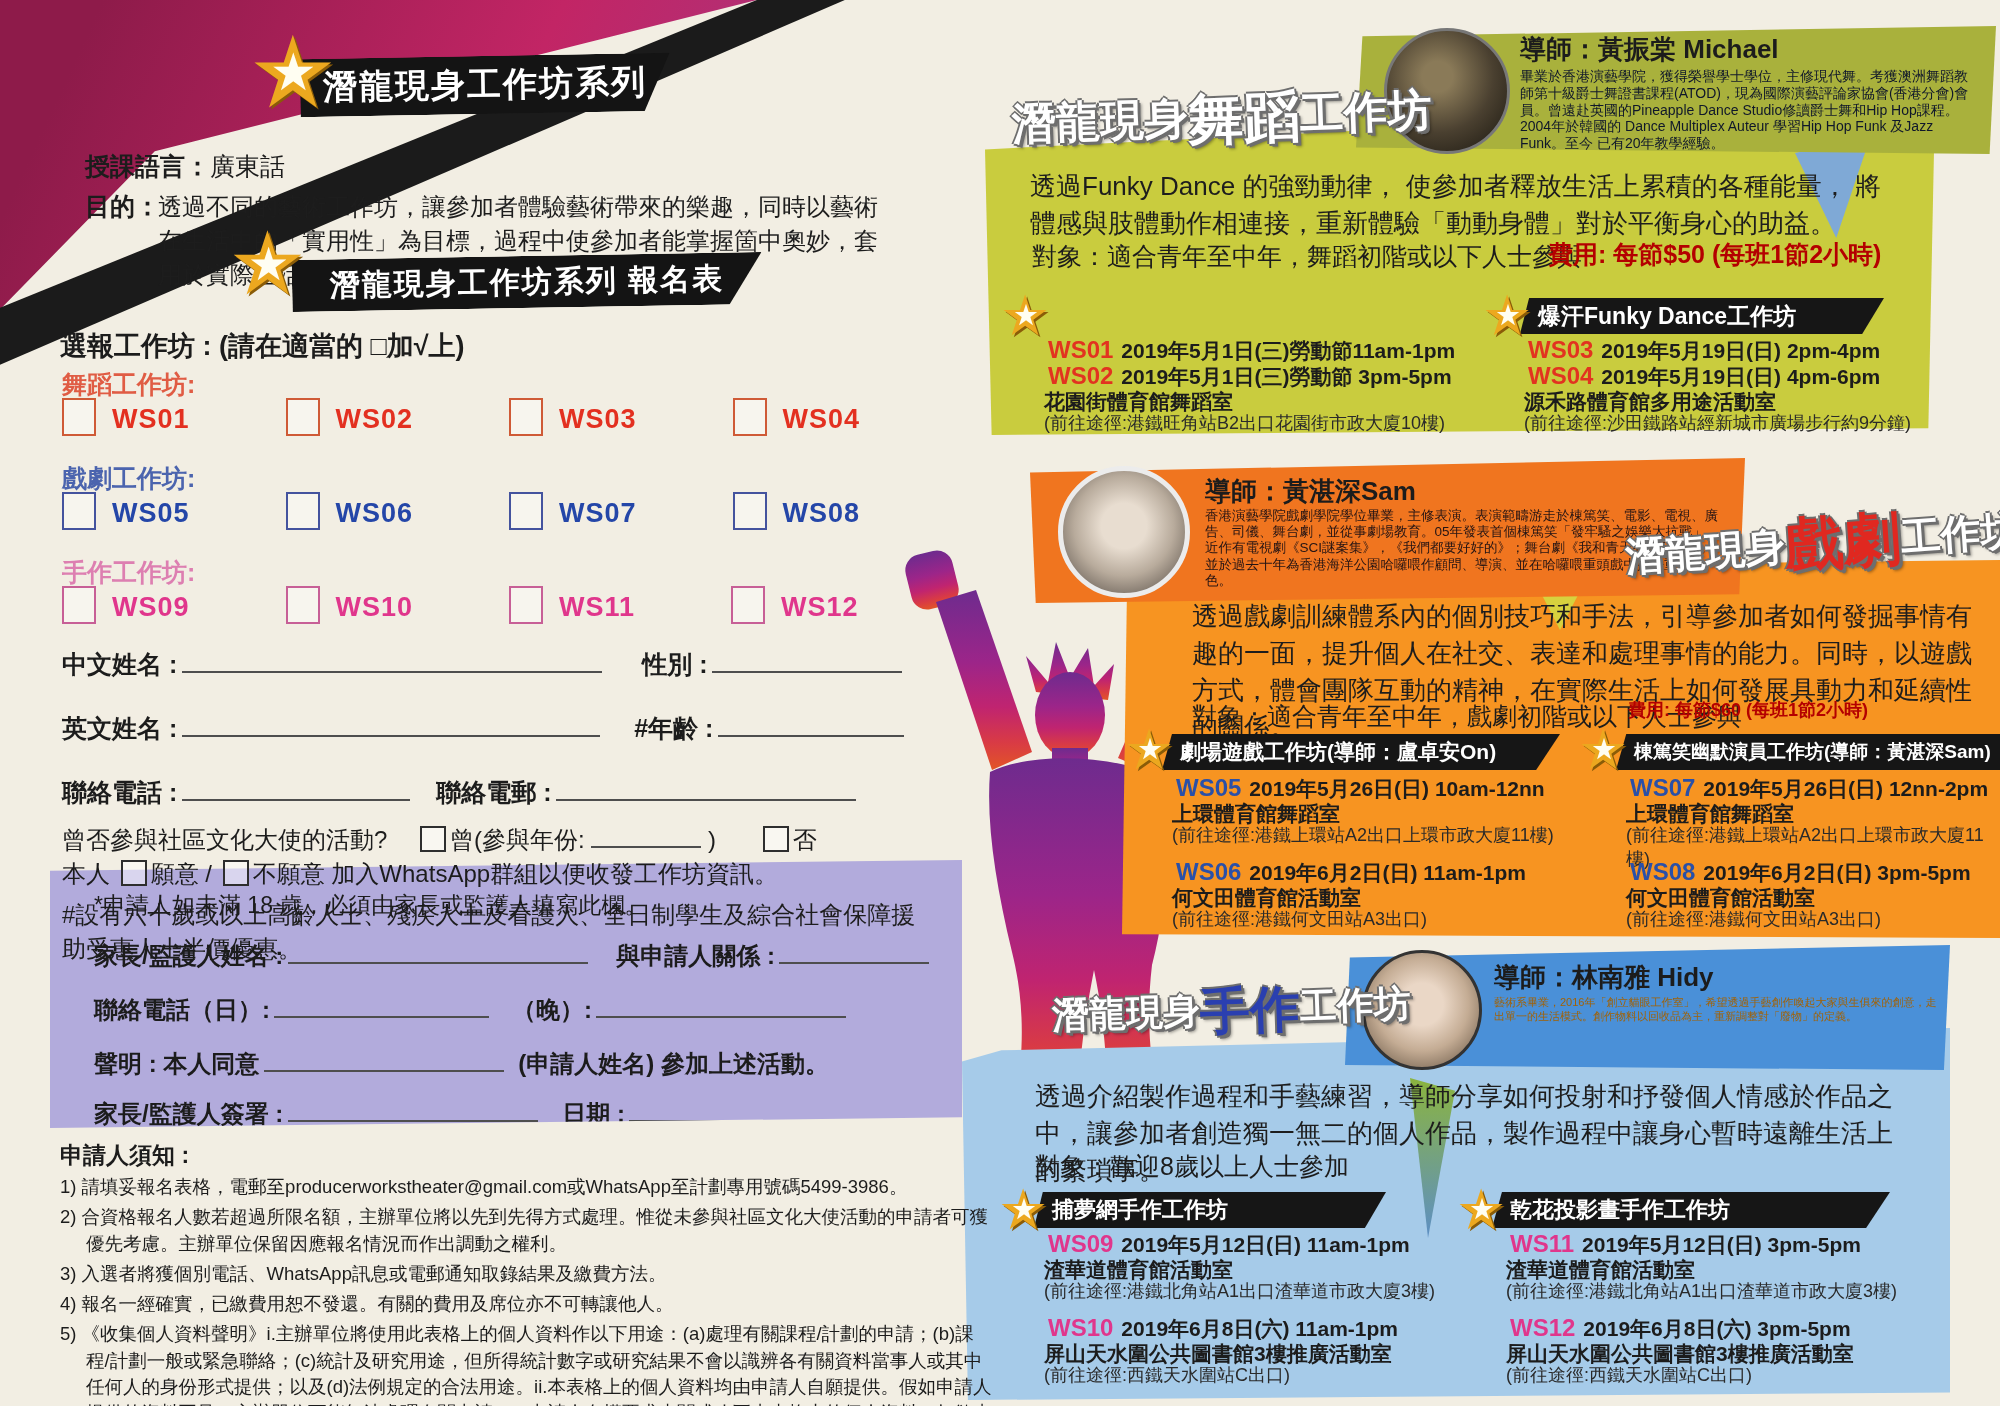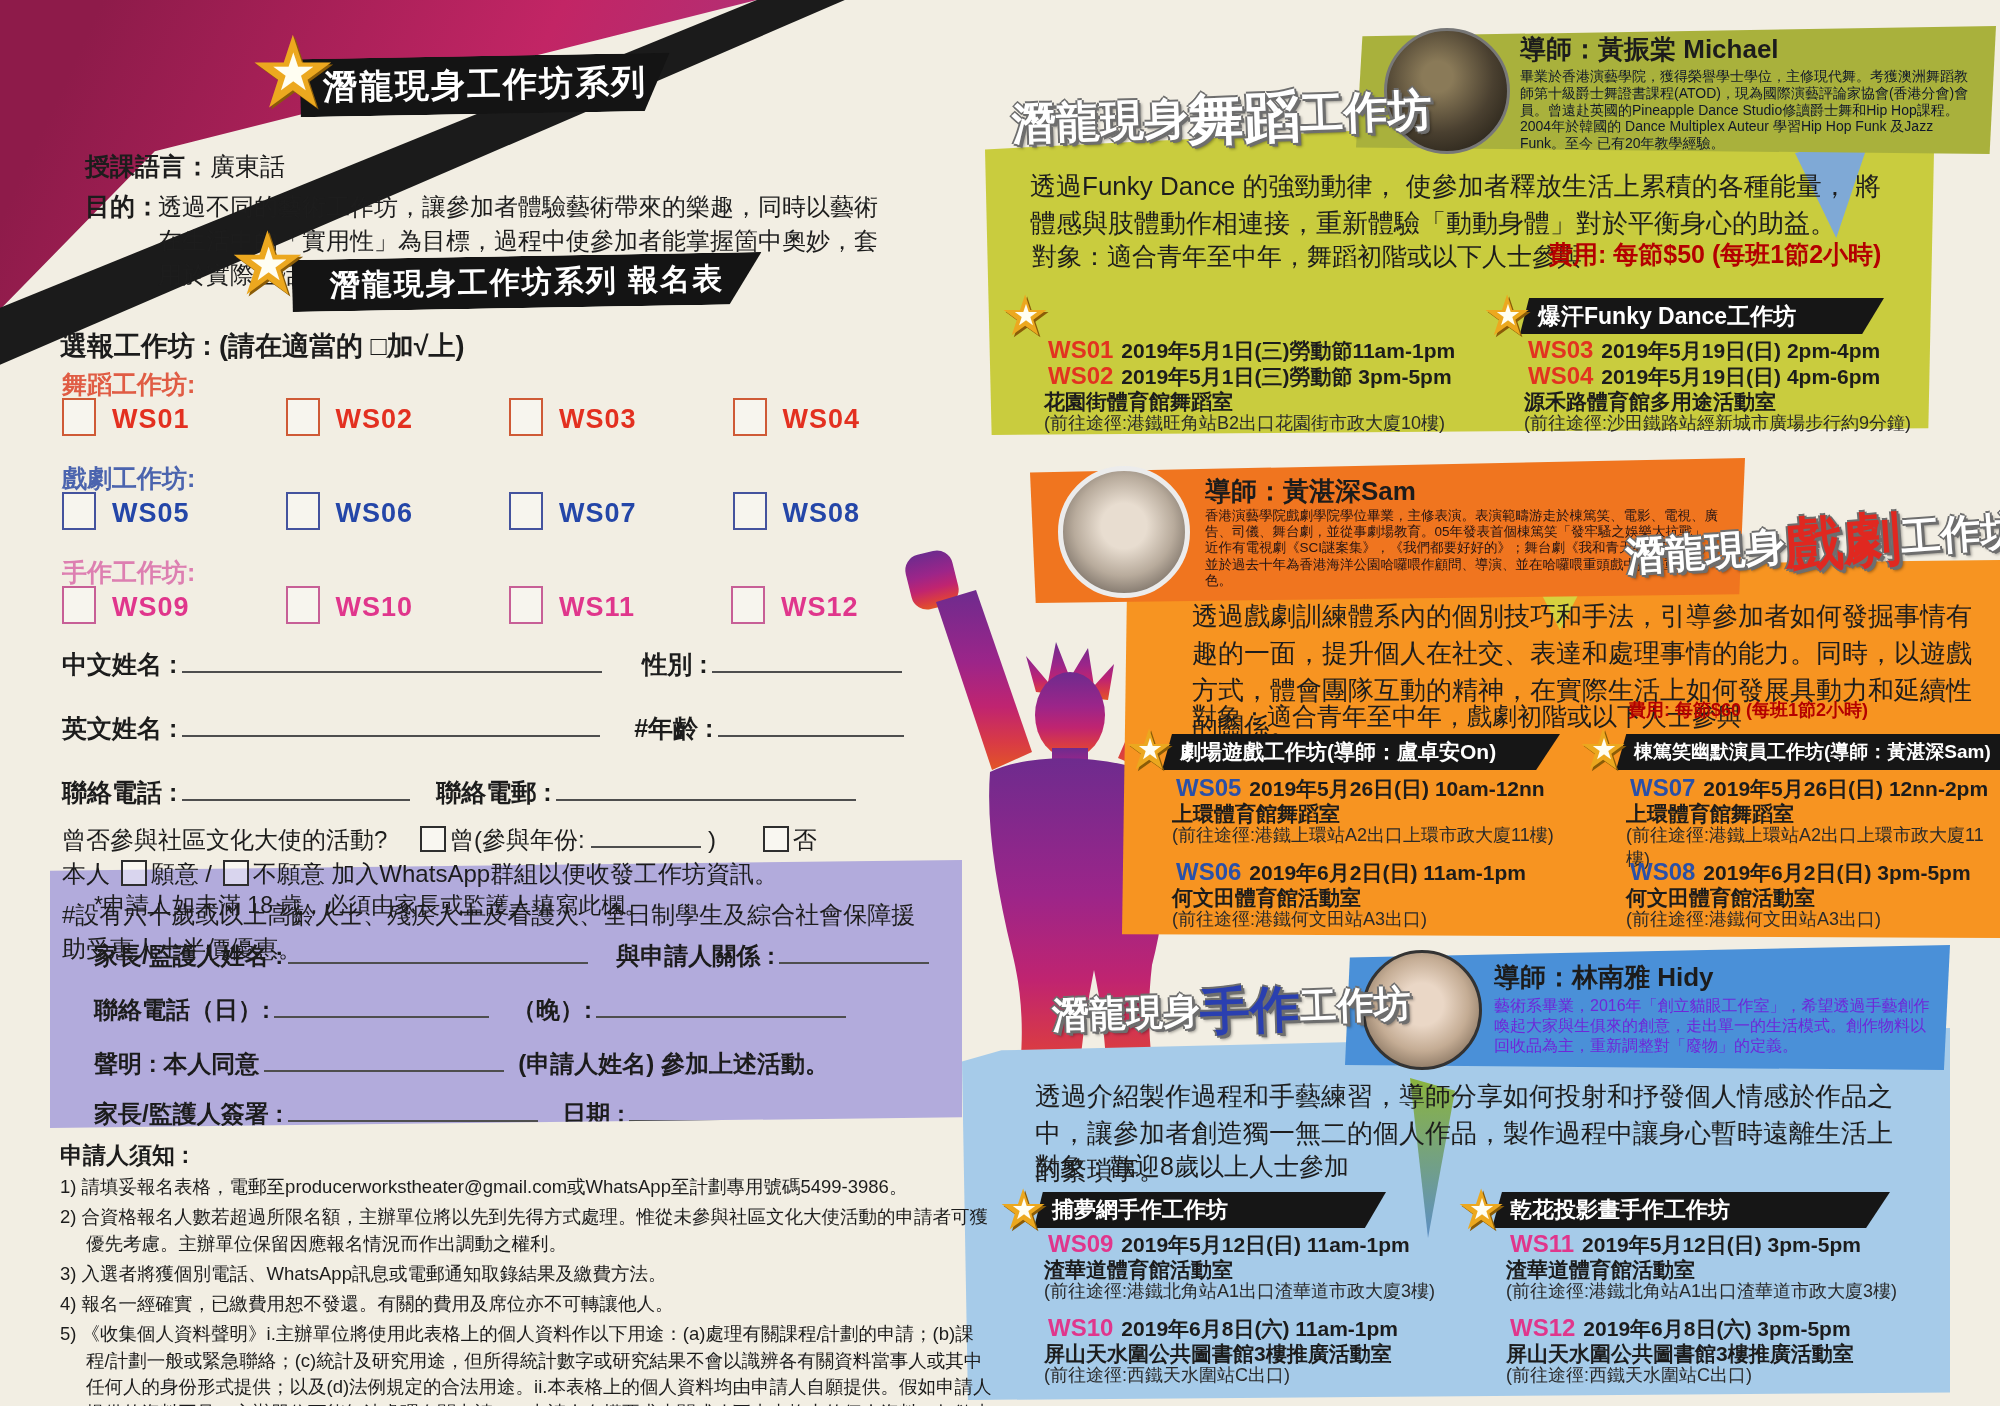--- a/index.html
+++ b/index.html
@@ -256,21 +256,21 @@
   <div class="abs content sess" style="left:1630px;top:858px;font-size:21px;"><span class="code code-drama" style="font-size:24px;">WS08</span><span>2019年6月2日(日) 3pm-5pm</span></div>
   <div class="abs content venue" style="left:1626px;top:884px;font-size:21px;">何文田體育館活動室</div>
   <div class="abs content route" style="left:1626px;top:907px;font-size:18px;">(前往途徑:港鐵何文田站A3出口)</div>
 
   <div class="abs sect craft-bg"></div>
   <div class="abs" style="left:1410px;top:1078px;width:45px;height:160px;background:linear-gradient(180deg,#8bb43e,#5d8fc4);clip-path:polygon(0 0,100% 8%,40% 100%);z-index:4;"></div>
 
   <div class="abs inst-box craft-inst"></div>
   <div class="abs photo" style="left:1362px;top:950px;width:114px;height:114px;border:3px solid #333;background:radial-gradient(circle at 50% 45%,#ead7c6 25%,#c4ac94 55%,#584838 100%);z-index:5;"></div>
   <div class="abs content b" style="left:1494px;top:960px;font-size:26px;z-index:5;">導師：林南雅 Hidy</div>
-  <div class="abs content" style="left:1494px;top:996px;width:445px;font-size:16px;line-height:1.25;z-index:5;color:#6d28d9;">藝術系畢業，2016年「創立貓眼工作室」，希望透過手藝創作喚起大家與生俱來的創意，走出單一的生活模式。創作物料以回收品為主，重新調整對「廢物」的定義。</div>
+  <div class="abs content" style="left:1494px;top:996px;width:445px;font-size:11px;line-height:1.25;z-index:5;color:#a16207;">藝術系畢業，2016年「創立貓眼工作室」，希望透過手藝創作喚起大家與生俱來的創意，走出單一的生活模式。創作物料以回收品為主，重新調整對「廢物」的定義。</div>
 
   <div class="abs sect-banner" style="left:1052px;top:978px;font-size:37px;transform:rotate(-2deg);">
     <span>潛龍現身</span><span class="hl" style="font-size:50px;color:#2a3fb0;">手作</span><span>工作坊</span>
   </div>
 
   <div class="abs content desc" style="left:1035px;top:1078px;width:880px;font-size:26px;">透過介紹製作過程和手藝練習，導師分享如何投射和抒發個人情感於作品之中，讓參加者創造獨一無二的個人作品，製作過程中讓身心暫時遠離生活上的繁瑣事。</div>
   <div class="abs content" style="left:1035px;top:1150px;font-size:25px;">對象：歡迎8歲以上人士參加</div>
   <div class="abs content fee" style="left:1500px;top:1189px;font-size:25px;">費用: 每節$70 (每班1節2小時)</div>
 
   <div class="abs star" style="left:998px;top:1182px;font-size:56px;"><span class="s1">★</span><span class="s2" style="left:13px;top:13px;font-size:29px;">★</span></div>

